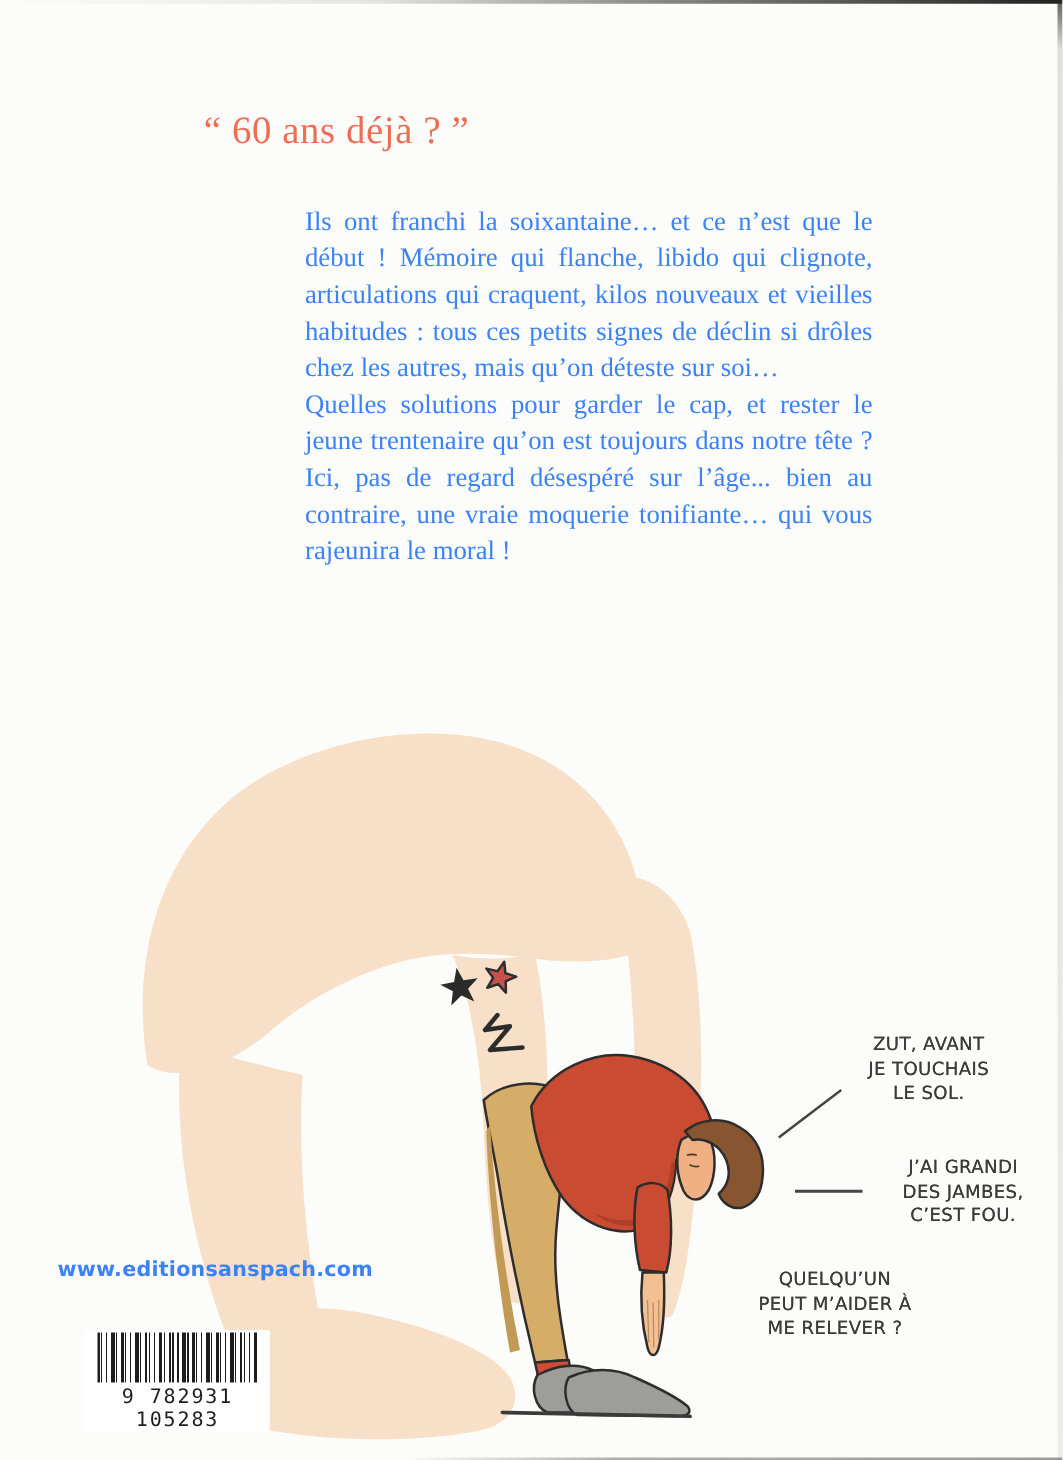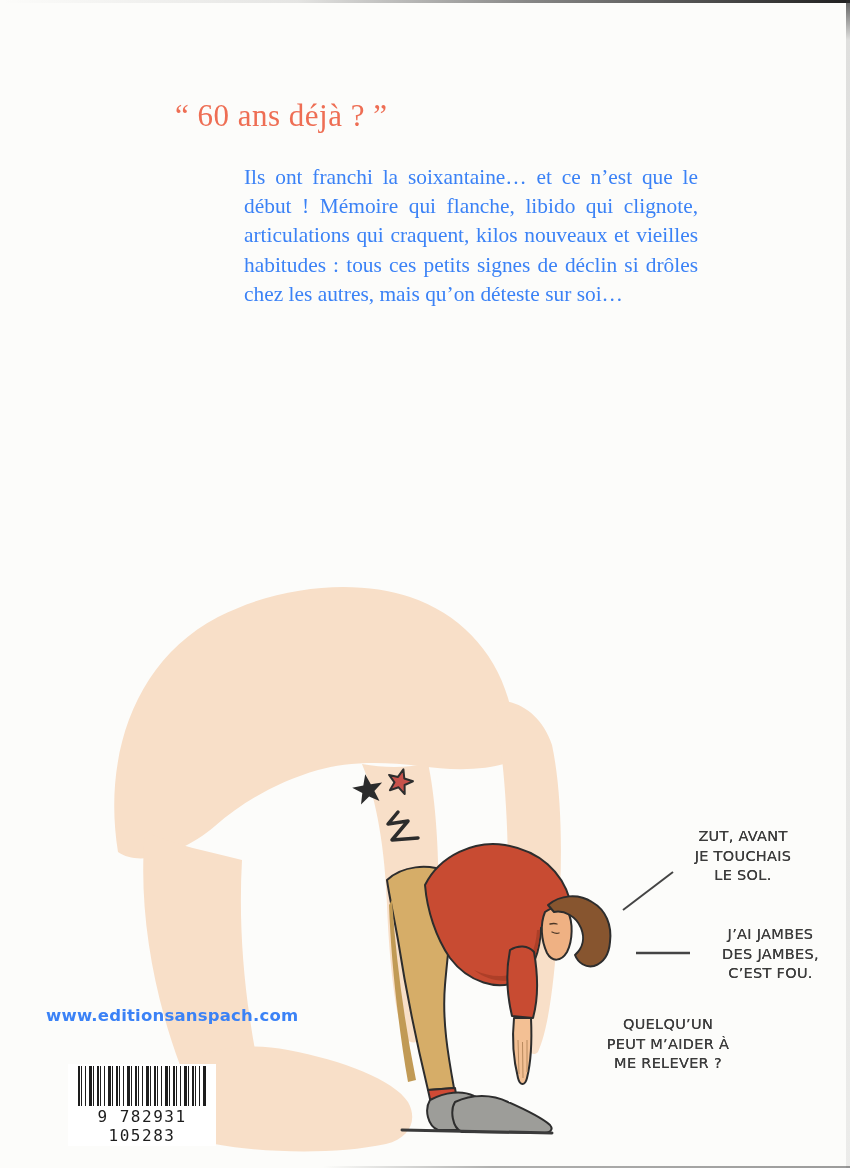--- a/index.html
+++ b/index.html
@@ -6,21 +6,21 @@
   .cover{position:relative;width:850px;height:1168px;margin:0 auto;background:#fcfcfa;overflow:hidden;
          font-family:"Liberation Serif",serif;}
   
   .edge-top{position:absolute;left:0;top:0;width:850px;height:3px;z-index:9;
     background:linear-gradient(90deg,rgba(20,20,20,0) 0%,rgba(20,20,20,.10) 35%,rgba(20,20,20,.5) 62%,rgba(8,8,8,.9) 100%);}
   .edge-right{position:absolute;right:0;top:0;width:4px;height:1168px;z-index:9;
     background:linear-gradient(180deg,rgba(40,40,40,.75) 0,rgba(120,120,120,.22) 40px,rgba(150,150,150,.16) 100%);}
   .edge-bottom{position:absolute;left:0;bottom:0;width:850px;height:2px;z-index:9;
     background:linear-gradient(90deg,rgba(0,0,0,0) 0%,rgba(0,0,0,0) 38%,rgba(60,60,60,.4) 58%,rgba(60,60,60,.5) 100%);}
 
-  .title{position:absolute;left:163px;top:86px;margin:12px;font-size:31px;font-weight:normal;
+  .title{position:absolute;left:163px;top:86px;margin:0;font-size:31px;font-weight:normal;
          letter-spacing:.5px;color:#ee6e54;}
   .synopsis{position:absolute;left:244px;top:163px;width:454px;font-size:21.4px;line-height:1.365;
             color:#3b82f6;text-align:justify;}
   .synopsis p{margin:0;}
   .author-note{position:absolute;left:175px;top:424px;width:573px;margin:0;font-style:italic;
                font-size:21.4px;line-height:1.44;color:#3c3c45;text-align:justify;}
 
   .illustration{position:absolute;left:0;top:560px;width:850px;height:608px;}
 
   .speech{position:absolute;font-family:"DejaVu Sans",sans-serif;font-size:14.5px;line-height:1.35;
@@ -48,20 +48,21 @@
 <div class="cover">
 
   <div class="edge-top"></div>
   <div class="edge-right"></div>
   <div class="edge-bottom"></div>
 
   <h1 class="title">“ 60 ans déjà ? ”</h1>
 
   <div class="synopsis">
     <p>Ils ont franchi la soixantaine… et ce n’est que le début ! Mémoire qui flanche, libido qui clignote, articulations qui craquent, kilos nouveaux et vieilles habitudes : tous ces petits signes de déclin si drôles chez les autres, mais qu’on déteste sur soi…</p>
+    <p>Quelles solutions pour garder le cap, et rester le jeune trentenaire qu’on est toujours dans notre tête ? Ici, pas de regard désespéré sur l’âge... bien au contraire, une vraie moquerie tonifiante… qui vous rajeunira le moral !</p>
   </div>
 
 
   <svg class="illustration" viewBox="0 560 850 608" width="850" height="608" xmlns="http://www.w3.org/2000/svg">
 
     <g fill="#f8dfc8">
       <path d="M118 852 C103 760 132 662 218 617 C285 583 360 580 410 597 C458 613 494 650 508 698
                C516 726 517 748 511 762 C480 772 448 770 420 766 C380 761 345 762 318 770
                C280 781 245 800 215 826 C185 852 140 868 118 852 Z"></path>
       <path d="M498 700 C522 702 542 716 552 745 C562 792 563 860 558 925 C554 985 548 1030 538 1052
@@ -110,21 +111,21 @@
     <path d="M623 910 L673 872" stroke="#444" stroke-width="2"></path>
     <path d="M636 953 L690 953" stroke="#444" stroke-width="2.5"></path>
   </svg>
 
   <div class="speech speech-1">
     <div>ZUT, AVANT</div>
     <div>JE TOUCHAIS</div>
     <div>LE SOL.</div>
   </div>
   <div class="speech speech-2">
-    <div>J’AI JAMBES</div>
+    <div>J’AI GRANDI</div>
     <div>DES JAMBES,</div>
     <div>C’EST FOU.</div>
   </div>
   <div class="speech speech-3">
     <div>QUELQU’UN</div>
     <div>PEUT M’AIDER À</div>
     <div>ME RELEVER ?</div>
   </div>
 
   <div class="publisher">

